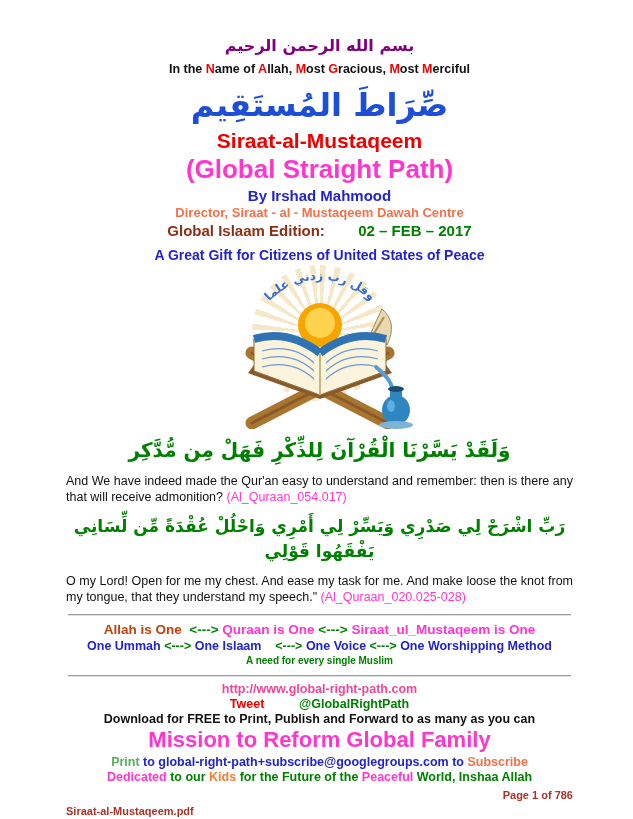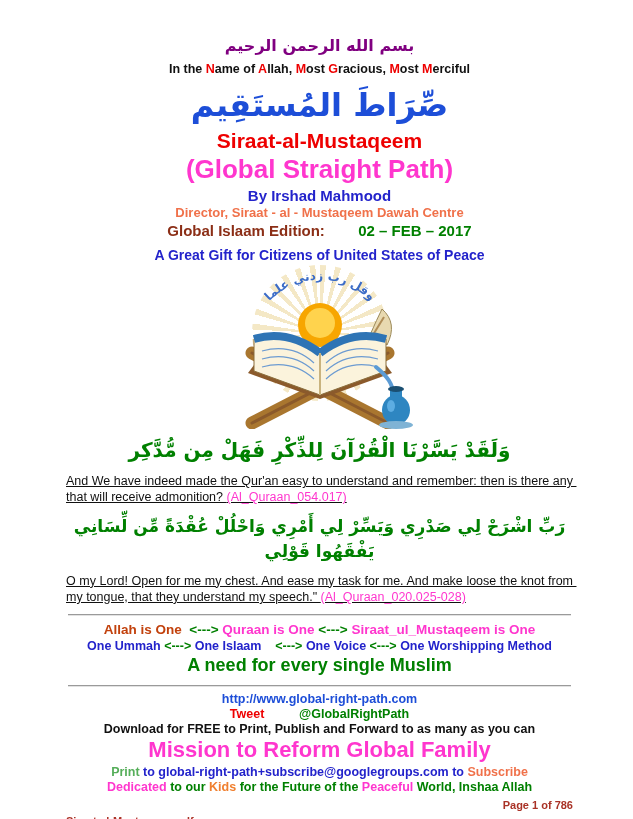--- a/index.html
+++ b/index.html
@@ -30,29 +30,29 @@
   .artwork { position:relative; width:240px; height:158px; margin:8px auto 0 auto; }
   .rays {
     position:absolute; left:52px; top:-6px; width:136px; height:136px;
     border-radius:50%; z-index:0;
     background:repeating-conic-gradient(#F4E8C6 0deg 5deg, #ffffff 5deg 13deg);
   }
   .artwork svg { position:relative; z-index:1; display:block; }
 
   .verse-ar-1 { font-family:"DejaVu Sans",sans-serif; font-size:20px; font-weight:bold; color:#008000; margin-top:6px; line-height:1.5; }
   .verse-ar-2 { font-family:"DejaVu Sans",sans-serif; font-size:17px; font-weight:bold; color:#008000; margin-top:8px; line-height:1.5; }
-  .verse-tr   { font-size:12.5px; text-align:justify; margin-top:8px; line-height:1.3;text-decoration:underline; }
+  .verse-tr   { font-size:12.5px; text-align:justify; margin-top:8px; line-height:1.3; }
 
   hr.divider { border:none; height:2px; background:#9a9a9a; border-bottom:1px solid #e2e2e2; margin:9px 2px 0 2px; }
 
   .slogan1 { font-size:13.5px; font-weight:bold; margin-top:6px; }
   .slogan2 { font-size:12.5px; font-weight:bold; margin-top:2px; }
-  .slogan3 { font-size:18px;  font-weight:bold; color:#008000; margin-top:2px; }
+  .slogan3 { font-size:10px;  font-weight:bold; color:#008000; margin-top:2px; }
 
-  .url      { font-size:12.5px; font-weight:bold; color:#1d4ed8; margin-top:5px; }
+  .url      { font-size:12.5px; font-weight:bold; color:#ec4899; margin-top:5px; }
   .tweet    { font-size:12.5px; font-weight:bold; margin-top:1px; }
   .download { font-size:12.5px; font-weight:bold; margin-top:1px; }
   .mission  { font-size:22px; font-weight:bold; color:#FF36CE; margin-top:1px; }
   .email    { font-size:12.5px; font-weight:bold; margin-top:2px; }
   .dedic    { font-size:12.5px; font-weight:bold; margin-top:1px; }
 
   .page-num { font-size:11px; font-weight:bold; color:#A93226; text-align:right; margin-top:5px; }
   .pdf-name { font-size:11px; font-weight:bold; color:#A93226; text-align:left; margin-top:4px; }
 </style>
 </head>

